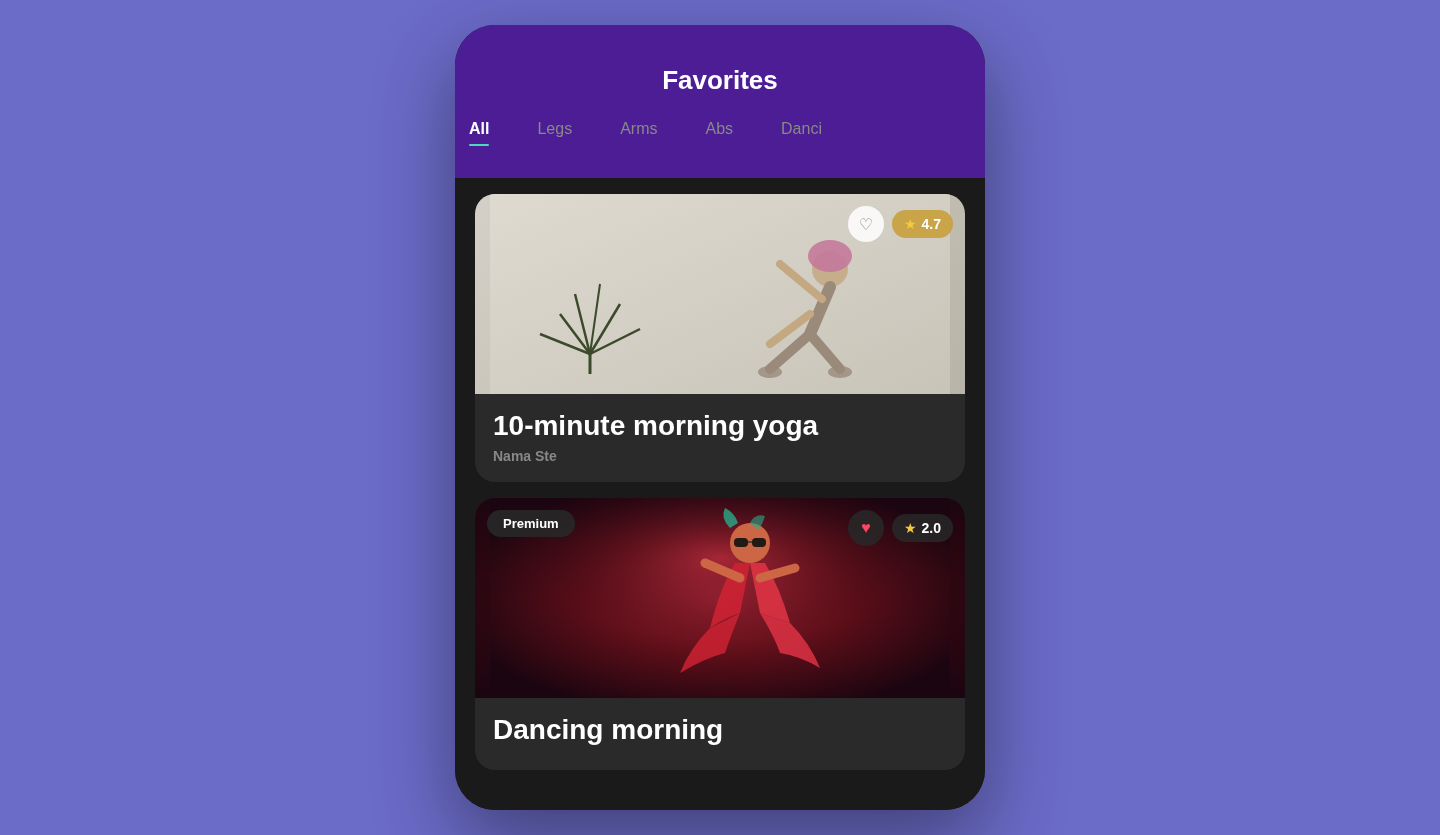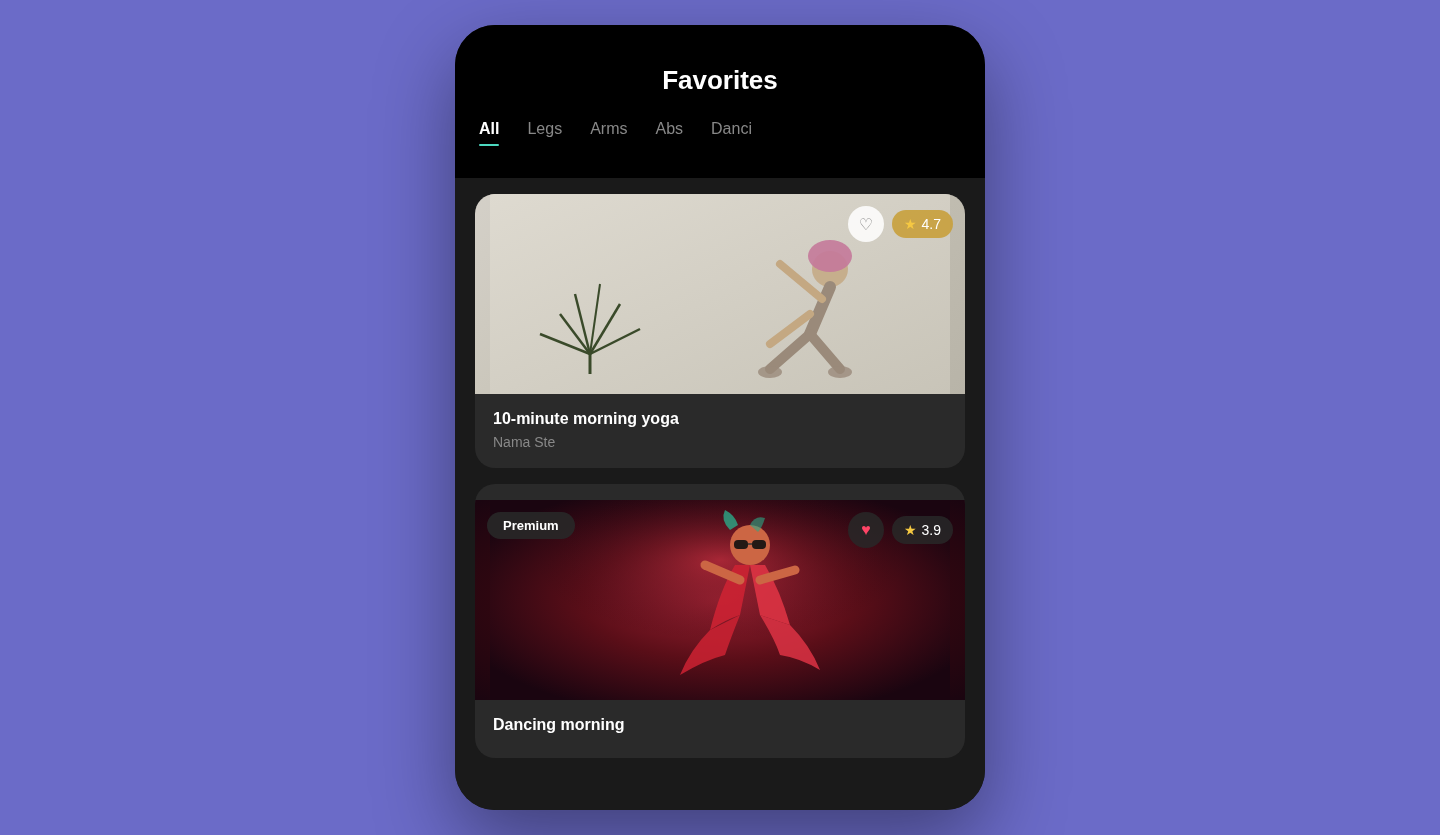--- a/index.html
+++ b/index.html
@@ -20,35 +20,35 @@
       height: 785px;
       background: #1a1a1a;
       border-radius: 40px;
       overflow: hidden;
       display: flex;
       flex-direction: column;
       box-shadow: 0 30px 80px rgba(0,0,0,0.4);
     }
 
     .header {
-      padding: 40px 24px 20px;
-      background: #000000;
+      padding: 40px 14px 20px;
+      background: #4c1d95;
     }
 
     .header-title {
       color: #ffffff;
       font-size: 26px;
       font-weight: 700;
       text-align: center;
       margin-bottom: 24px;
     }
 
     .tabs-row {
       display: flex;
-      gap: 28px;
+      gap: 48px;
       padding-bottom: 12px;
       overflow: hidden;
       text-align: right;
     }
 
     .tab-item {
       color: #888;
       font-size: 16px;
       font-weight: 400;
       cursor: pointer;
@@ -147,47 +147,47 @@
     }
 
     .rating-star {
       color: #f5c842;
       font-size: 14px;
     }
 
     .rating-value {
       color: #fff;
       font-size: 14px;
-      font-weight: 400;
+      font-weight: 700;
       text-align: right;
     }
 
     .card-info {
       padding: 16px 18px 18px;
     }
 
     .card-title {
       color: #ffffff;
-      font-size: 16px;
+      font-size: 28px;
       font-weight: 700;
       margin-bottom: 6px;
     }
 
     .card-subtitle {
       color: #888;
       font-size: 14px;
+      font-weight: bold;
     }
 
     
     .card-image-dance {
       background: radial-gradient(ellipse at center, #8B1A2A 0%, #3D0810 40%, #1a0510 100%);
       display: flex;
       align-items: center;
       justify-content: center;
-      margin-top: 16px;
     }
 
     .premium-badge {
       position: absolute;
       top: 12px;
       left: 12px;
       background: rgba(40, 40, 40, 0.9);
       border-radius: 20px;
       padding: 6px 16px;
       color: #fff;
@@ -338,21 +338,21 @@
         </svg>
 
         <div class="premium-badge">Premium</div>
 
         <div class="card-actions">
           <div class="dance-heart-btn heart-btn">
             <span class="heart-icon filled">♥</span>
           </div>
           <div class="dance-rating-badge rating-badge">
             <span class="rating-star">★</span>
-            <span class="rating-value">3.9</span>
+            <span class="rating-value">2.0</span>
           </div>
         </div>
       </div>
 
       <div class="card-info">
         <div class="card-title">Dancing morning</div>
       </div>
     </div>
 
   </div>

